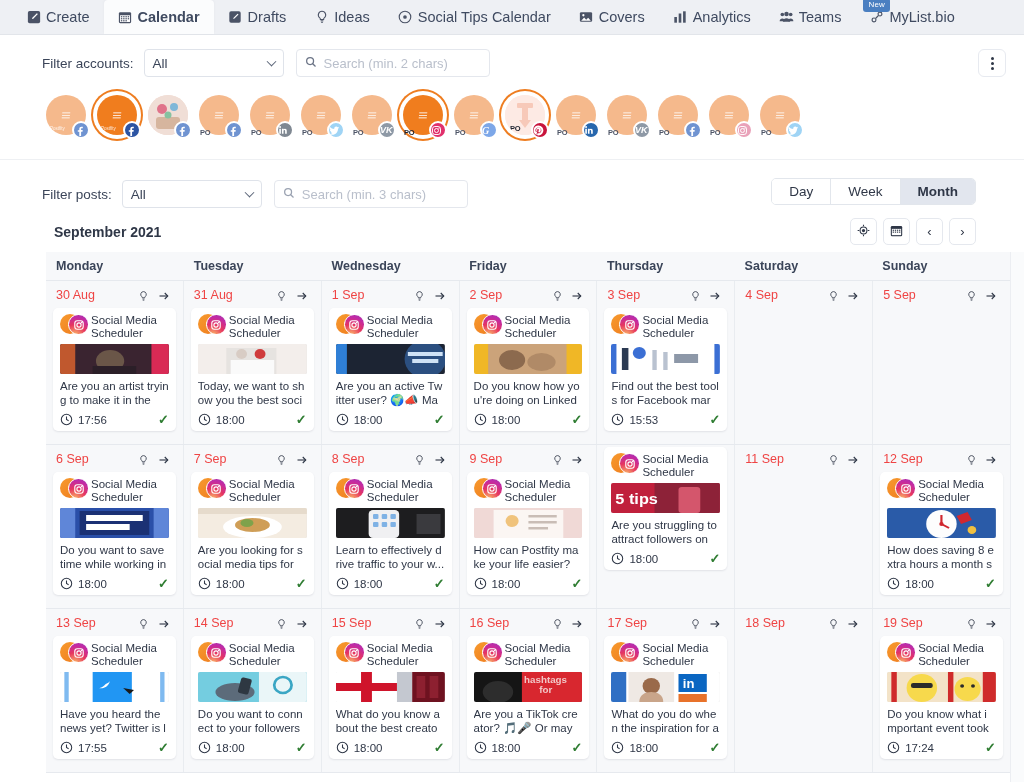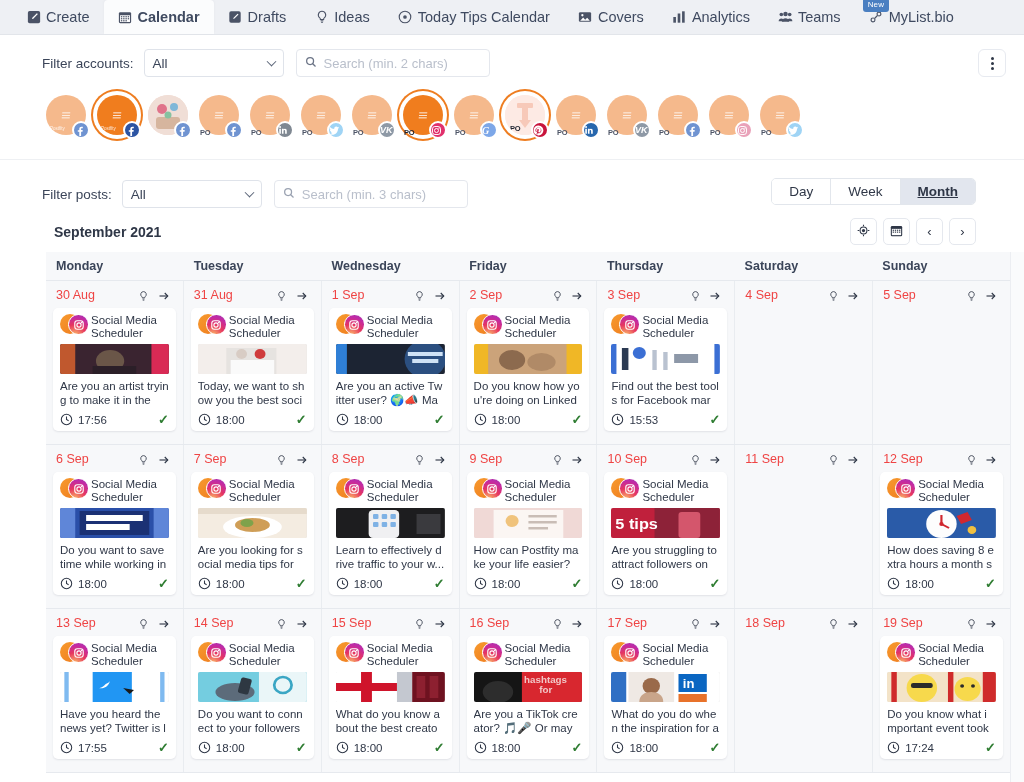--- a/index.html
+++ b/index.html
@@ -156,21 +156,21 @@
   .posts-inner { display: flex; align-items: center; padding-top: 12px; }
   .viewtoggle {
     position: absolute; right: 48px; top: 18px;
     display: flex; border: 1px solid #e2e6ec; border-radius: 5px; overflow: hidden;
   }
   .viewtoggle div {
     padding: 5px 17px; font-size: 13.5px; color: #2f3747; background: #fff; cursor: pointer;
     border-right: 1px solid #e2e6ec;
   }
   .viewtoggle div:last-child { border-right: 0; }
-  .viewtoggle div.on { background: #e2e6ee; font-weight: bold; text-decoration: underline; }
+  .viewtoggle div.on { background: #e2e6ee; font-weight: bold; }
 
   
   .monthrow { padding: 16px 18px 10px 54px; display: flex; position: relative; }
   .monthtitle { font-size: 14px; font-weight: bold; color: #2f3747; }
   .navbtns { position: absolute; right: 48px; top: 10px; display: flex; gap: 6px; }
   .navbtn {
     width: 27px; height: 27px; border: 1px solid #e5e8ee; border-radius: 5px;
     background: #fff; display: flex; align-items: center; justify-content: center;
     cursor: pointer; font-size: 13px; color: #2f3747;
   }
@@ -307,21 +307,21 @@
       </span>
     <span>Ideas</span>
   </div>
   <div class="tab">
     <span class="ic">
         <svg width="14" height="14" viewBox="0 0 16 16">
           <circle cx="8" cy="8" r="6.6" fill="none" stroke="#4b5366" stroke-width="1.3"></circle>
           <circle cx="8" cy="8" r="2.1" fill="#4b5366"></circle>
         </svg>
       </span>
-    <span>Today Tips Calendar</span>
+    <span>Social Tips Calendar</span>
   </div>
   <div class="tab">
     <span class="ic">
         <svg width="14" height="14" viewBox="0 0 16 16">
           <rect x="1" y="2.5" width="14" height="11" rx="1.5" fill="#4b5366"></rect>
           <circle cx="5" cy="6" r="1.3" fill="#fff"></circle>
           <path d="M2.5 12.2l3.4-3.6 2.3 2.4 2.3-2.1 3 3.3z" fill="#fff"></path>
         </svg>
       </span>
     <span>Covers</span>
@@ -1208,35 +1208,20 @@
                       <path d="M8 4.2V8l2.6 1.6" fill="none" stroke="#2f3747" stroke-width="1.3"></path>
                     </svg>
                   </span>
                   <span class="time">18:00</span>
                   <span class="sp"></span>
                   <span class="check">✓</span>
                 </div>
               </div>
             </div>
             <div class="daycell">
-              <div class="dayhdr">
-                <span class="dnum">10 Sep</span>
-                <span class="spacer"></span>
-                <span class="hicon"><svg width="11" height="12" viewBox="0 0 16 16">
-                    <path d="M8 1.6a4.1 4.1 0 00-2.5 7.3c.5.4.7.9.7 1.4v.3h3.6v-.3c0-.5.2-1 .7-1.4A4.1 4.1 0 008 1.6z" fill="none" stroke="#2f3747" stroke-width="1.2"></path>
-                    <rect x="6.5" y="11.9" width="3" height="1" fill="#2f3747"></rect>
-                    <rect x="6.8" y="13.4" width="2.4" height="1" rx=".4" fill="#2f3747"></rect>
-                  </svg></span>
-                <span class="hicon"><svg width="12" height="12" viewBox="0 0 16 16">
-                    <g stroke="#2f3747" stroke-width="1.5" fill="none">
-                      <path d="M2 8h11"></path>
-                      <path d="M9 4l4 4-4 4"></path>
-                    </g>
-                  </svg></span>
-              </div>
               <div class="card">
                 <div class="card-top">
                   <div class="mini">
                     <div class="m1">
                       <span>≡</span>
                     </div>
                     <div class="m2">
                       <svg width="12" height="12" viewBox="0 0 16 16">
                         <g fill="none" stroke="#fff" stroke-width="1.5">
                           <rect x="2.4" y="2.4" width="11.2" height="11.2" rx="3.3"></rect>

